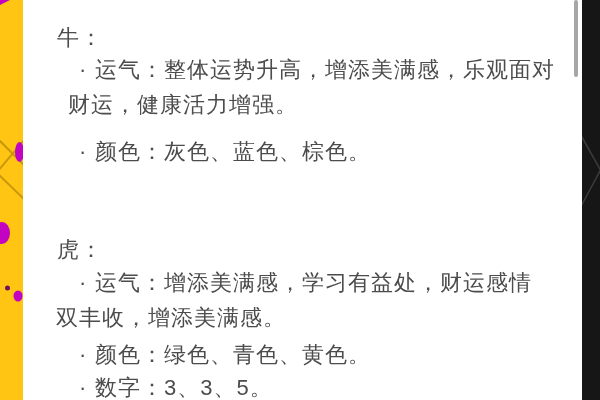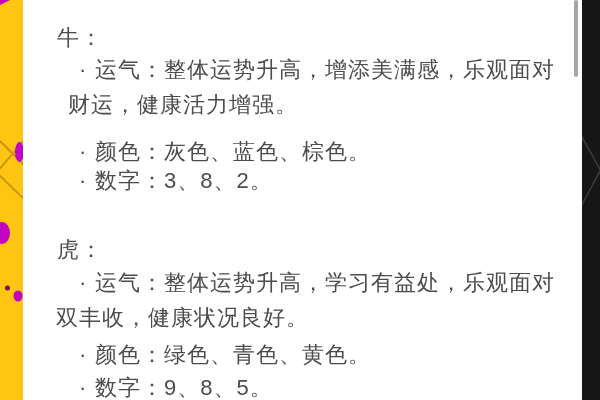--- a/index.html
+++ b/index.html
@@ -67,38 +67,35 @@
     <div class="line bullet-line l2">
       <span class="bullet">·</span><span>运气：整体运势升高，增添美满感，乐观面对</span>
     </div>
 
     <div class="line wrap-line l3">财运，健康活力增强。</div>
 
     <div class="line bullet-line l4">
       <span class="bullet">·</span><span>颜色：灰色、蓝色、棕色。</span>
     </div>
 
-    <div class="line bullet-line l5">
-      <span class="bullet">·</span><span>数字：3、8、2。</span>
-    </div>
 
     <div class="line l6">虎：</div>
 
     <div class="line bullet-line l7">
-      <span class="bullet">·</span><span>运气：整体运势升高，学习有益处，乐观面对</span>
+      <span class="bullet">·</span><span>运气：增添美满感，学习有益处，财运感情</span>
     </div>
 
-    <div class="line wrap-line l8">双丰收，健康状况良好。</div>
+    <div class="line wrap-line l8">双丰收，增添美满感。</div>
 
     <div class="line bullet-line l9">
       <span class="bullet">·</span><span>颜色：绿色、青色、黄色。</span>
     </div>
 
     <div class="line bullet-line l10">
-      <span class="bullet">·</span><span>数字：9、8、5。</span>
+      <span class="bullet">·</span><span>数字：3、3、5。</span>
     </div>
 
   </div>
 
   <div class="scroll-thumb"></div>
 
   <div class="right-bar">
     <svg width="18" height="400" viewBox="0 0 18 400">
       <line x1="-4" y1="130" x2="19" y2="171" stroke-width="1.5" stroke="#3C3C3C"></line>
       <line x1="19" y1="169" x2="-4" y2="212" stroke-width="1.5" stroke="#3C3C3C"></line>

